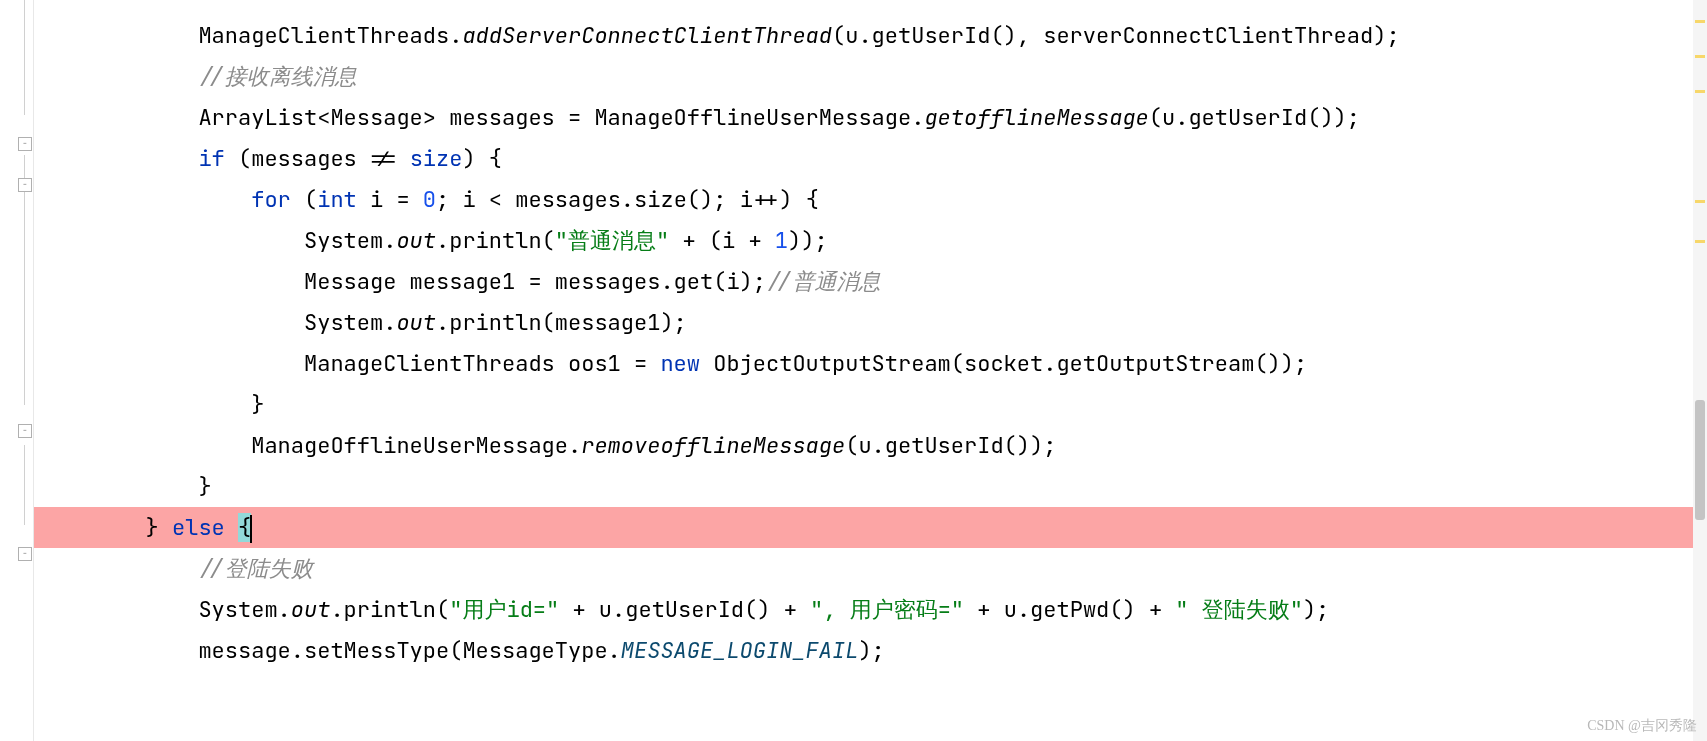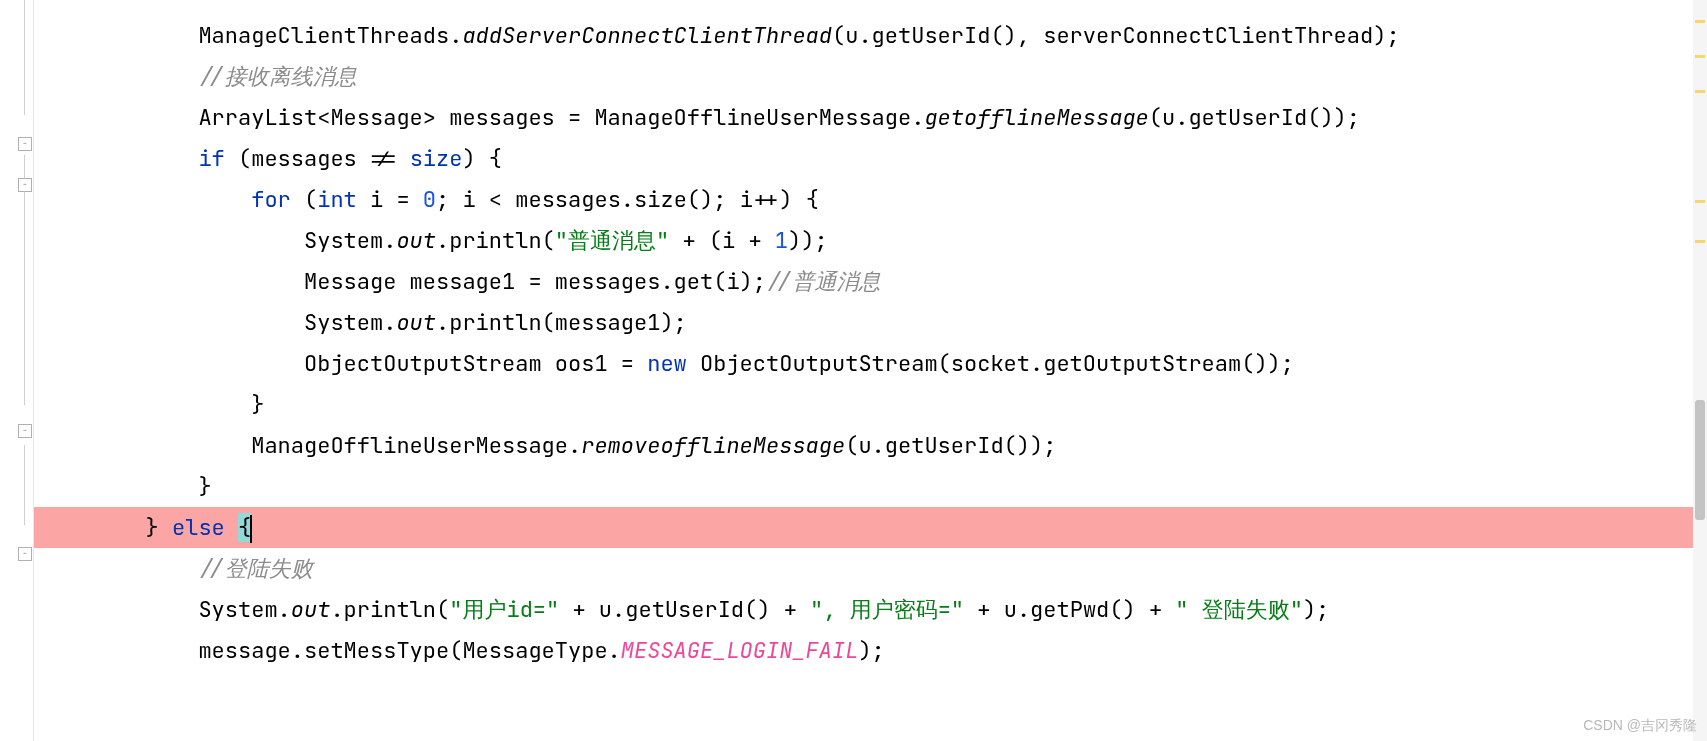--- a/index.html
+++ b/index.html
@@ -59,40 +59,40 @@
     }
     .line.current {
       background: #fca5a5;
     }
     .c-kw { color: #0033b3; }
     .c-field { color: #000000; font-style: italic; }
     .c-method-italic { color: #000000; font-style: italic; }
     .c-str { color: #067d17; }
     .c-num { color: #1750eb; }
     .c-comment { color: #8c8c8c; font-style: italic; }
-    .c-const-italic { color: #ec4899; font-style: italic; }
+    .c-const-italic { color: #0c4a6e; font-style: italic; }
     .caret-brace {
       background: #93d9d9;
       color: #000;
     }
     .caret {
       display: inline-block;
       width: 2px;
       height: 28px;
       background: #000;
       vertical-align: middle;
       margin-left: -1px;
     }
     .watermark {
       position: absolute;
       right: 10px;
       bottom: 6px;
       font-size: 14px;
       color: #b8b8b8;
-      font-family: Liberation Sans, sans-serif;
+      font-family: Liberation Serif, serif;
       margin-top: 8px;
     }
     .scrollbar {
       position: absolute;
       right: 0;
       top: 0;
       width: 14px;
       height: 100%;
       background: #f5f5f5;
     }
@@ -127,21 +127,21 @@
 
 <div class="editor">
   <div class="line"><span>            ManageClientThreads.</span><span class="c-method-italic">addServerConnectClientThread</span><span>(u.getUserId(), serverConnectClientThread);</span></div>
   <div class="line"><span class="c-comment">            //接收离线消息</span></div>
   <div class="line"><span>            ArrayList&lt;Message&gt; messages = ManageOfflineUserMessage.</span><span class="c-method-italic">getofflineMessage</span><span>(u.getUserId());</span></div>
   <div class="line"><span>            </span><span class="c-kw">if</span><span> (messages != </span><span class="c-kw">size</span><span>) {</span></div>
   <div class="line"><span>                </span><span class="c-kw">for</span><span> (</span><span class="c-kw">int</span><span> i = </span><span class="c-num">0</span><span>; i &lt; messages.size(); i++) {</span></div>
   <div class="line"><span>                    System.</span><span class="c-field">out</span><span>.println(</span><span class="c-str">"普通消息"</span><span> + (i + </span><span class="c-num">1</span><span>));</span></div>
   <div class="line"><span>                    Message message1 = messages.get(i);</span><span class="c-comment">//普通消息</span></div>
   <div class="line"><span>                    System.</span><span class="c-field">out</span><span>.println(message1);</span></div>
-  <div class="line"><span>                    ObjectOutputStream oos1 = </span><span class="c-kw">new</span><span> ObjectOutputStream(socket.getOutputStream());</span></div>
+  <div class="line"><span>                    ManageClientThreads oos1 = </span><span class="c-kw">new</span><span> ObjectOutputStream(socket.getOutputStream());</span></div>
   <div class="line"><span>                }</span></div>
   <div class="line"><span>                ManageOfflineUserMessage.</span><span class="c-method-italic">removeofflineMessage</span><span>(u.getUserId());</span></div>
   <div class="line"><span>            }</span></div>
   <div class="line current"><span>        } </span><span class="c-kw">else</span><span> </span><span class="caret-brace">{</span><span class="caret"></span></div>
   <div class="line"><span class="c-comment">            //登陆失败</span></div>
   <div class="line"><span>            System.</span><span class="c-field">out</span><span>.println(</span><span class="c-str">"用户id="</span><span> + u.getUserId() + </span><span class="c-str">", 用户密码="</span><span> + u.getPwd() + </span><span class="c-str">" 登陆失败"</span><span>);</span></div>
   <div class="line"><span>            message.setMessType(MessageType.</span><span class="c-const-italic">MESSAGE_LOGIN_FAIL</span><span>);</span></div>
 </div>
 
 <div class="scrollbar">

